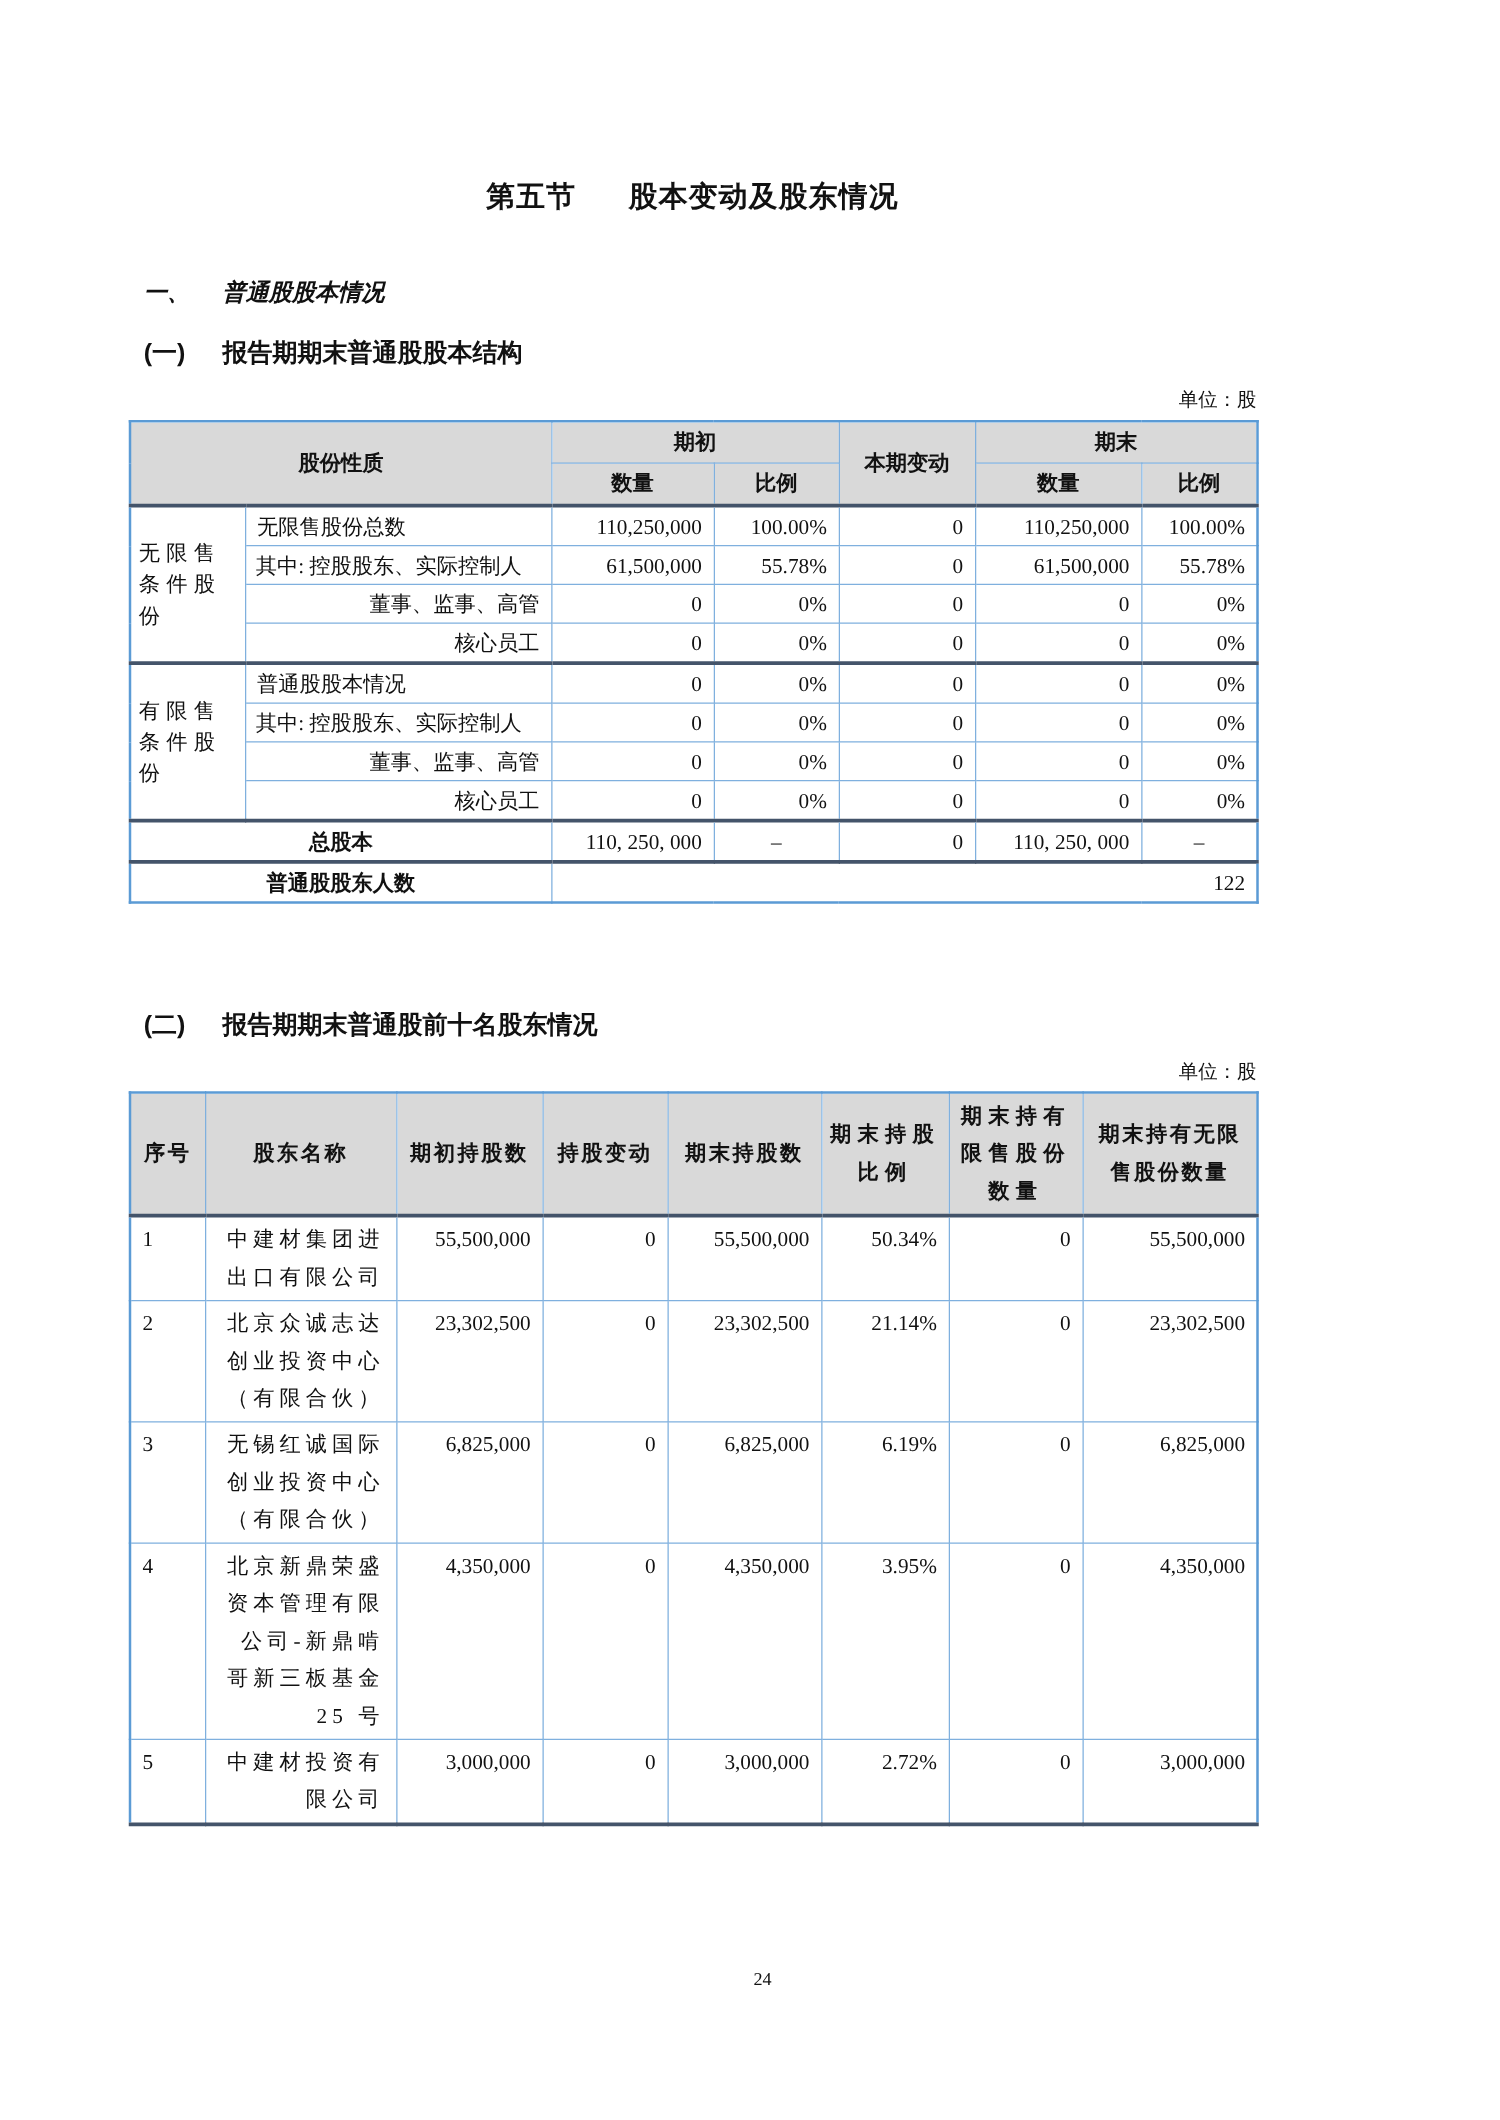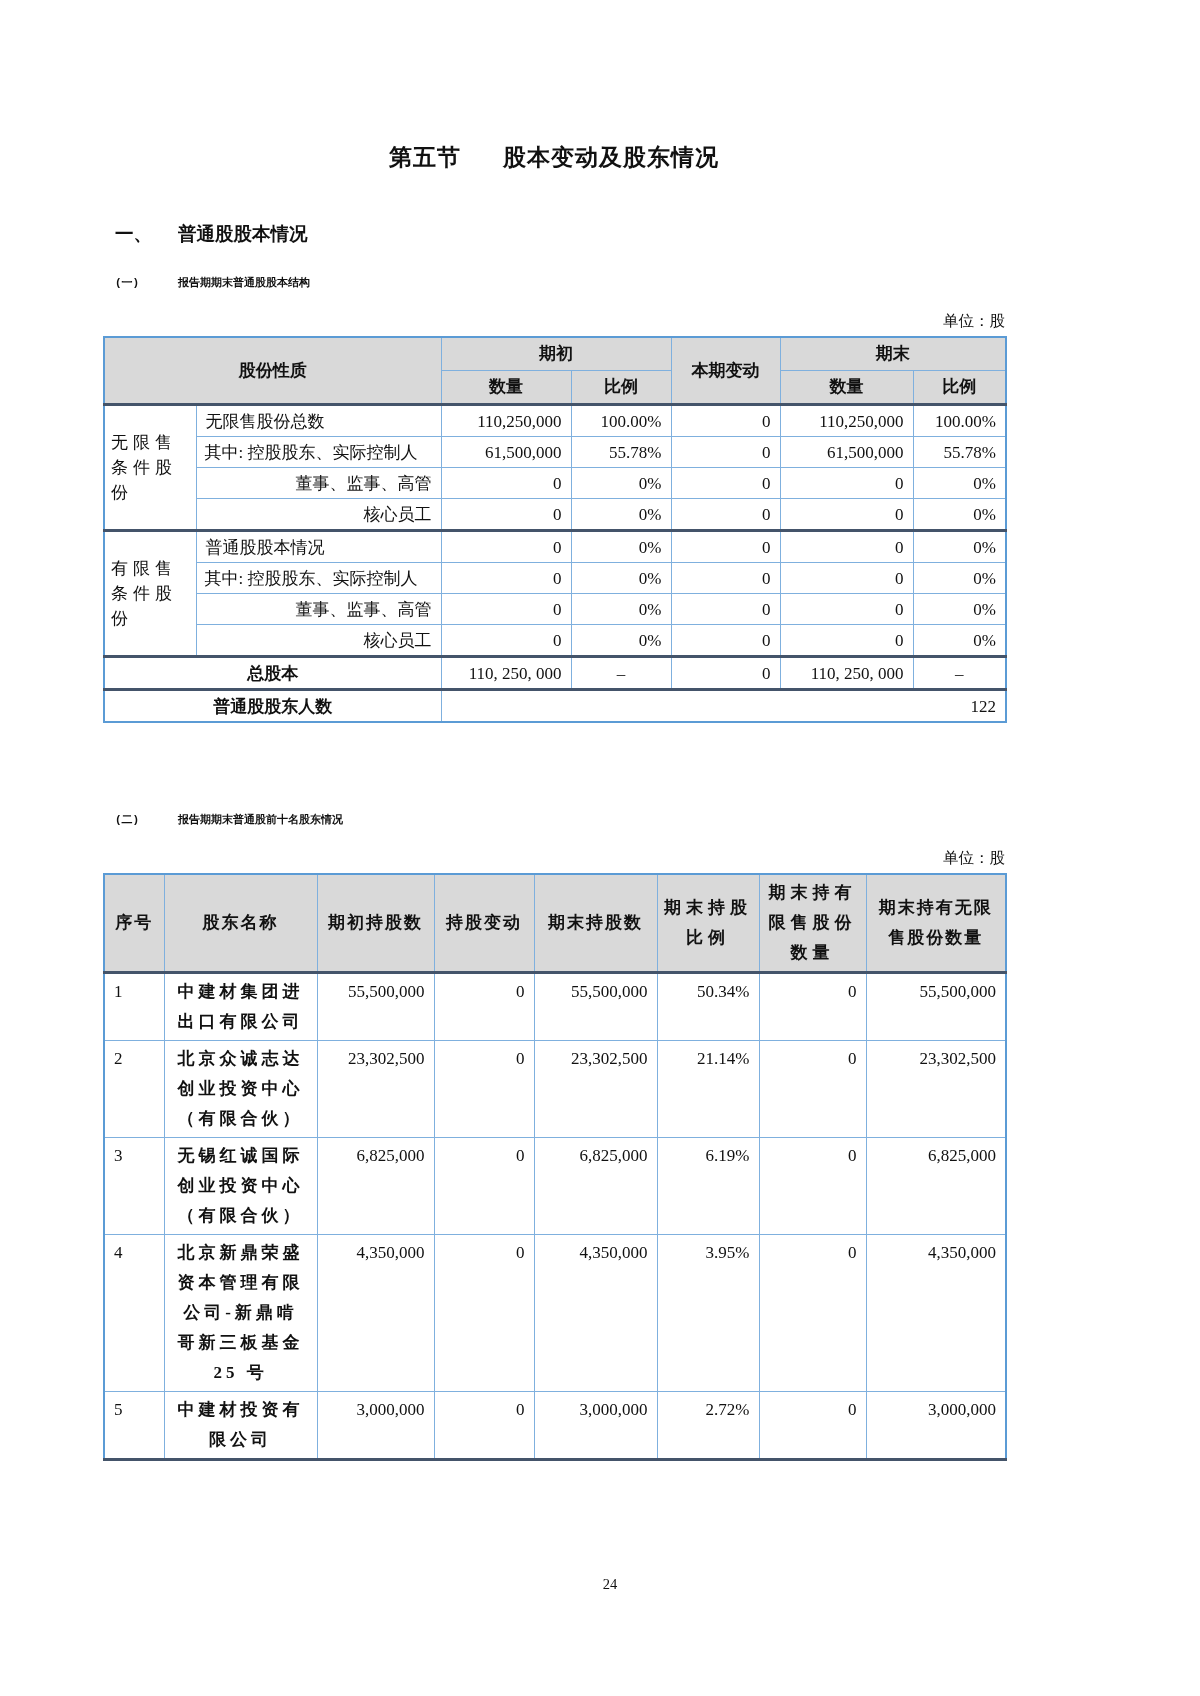--- a/index.html
+++ b/index.html
@@ -24,27 +24,27 @@
     text-align:center;
     font-family:"Liberation Sans","DejaVu Sans",sans-serif;
     font-weight:bold;font-size:23px;line-height:30px;
     letter-spacing:1px;
   }
   .doc-title .gap{display:inline-block;width:42px;}
 
   .h2{
     margin-top:50px;
     font-family:"Liberation Sans","DejaVu Sans",sans-serif;
-    font-weight:bold;font-size:18.5px;line-height:24px;
+    font-weight:bold;font-size:18.5px;line-height:24px;font-style:italic;
   }
   .h2 .num{display:inline-block;width:75px;padding-left:12px;}
   .h3{
     margin-top:26px;
-    font-family:Liberation Mono, monospace;
-    font-weight:bold;font-size:11px;line-height:22px;
+    font-family:Liberation Sans, sans-serif;
+    font-weight:bold;font-size:20px;line-height:22px;
   }
   .h3 .num{display:inline-block;width:75px;padding-left:12px;}
   .h2-second{margin-top:86px;}
 
   .unit-label{
     margin-top:16px;margin-bottom:5px;
     text-align:right;font-size:15.5px;line-height:21px;
   }
 
   table{
@@ -75,21 +75,21 @@
   .t1 .num-cell{text-align:right;}
   .t1 .bold-cell{font-weight:bold;text-align:center;
     font-family:"Liberation Sans","DejaVu Sans",sans-serif;margin-left:18px;}
   .t1 .wrap-lbl{padding:2.5px 14px 2.5px 8px;}
 
   
   .t2 th{line-height:30px;letter-spacing:2px;}
   .t2 th.ls5{letter-spacing:5px;}
   .t2 td{line-height:30px;padding:3px 9px;}
   .t2 .idx-cell{text-align:left;}
-  .t2 .name-cell{text-align:center;letter-spacing:4px;font-weight:bold;}
+  .t2 .name-cell{text-align:right;letter-spacing:4px;}
   .t2 .num-cell{text-align:right;}
 
   .sep td, .sep th{border-top:3px solid var(--border-dark);}
   .t2.dark-bottom{border-bottom:3px solid var(--border-dark);}
 
   .page-number{
     margin-top:28px;width:1200px;position:absolute;left:0;top:1548px;
     text-align:center;font-size:14.5px;padding-left:20px;
   }
 </style>

